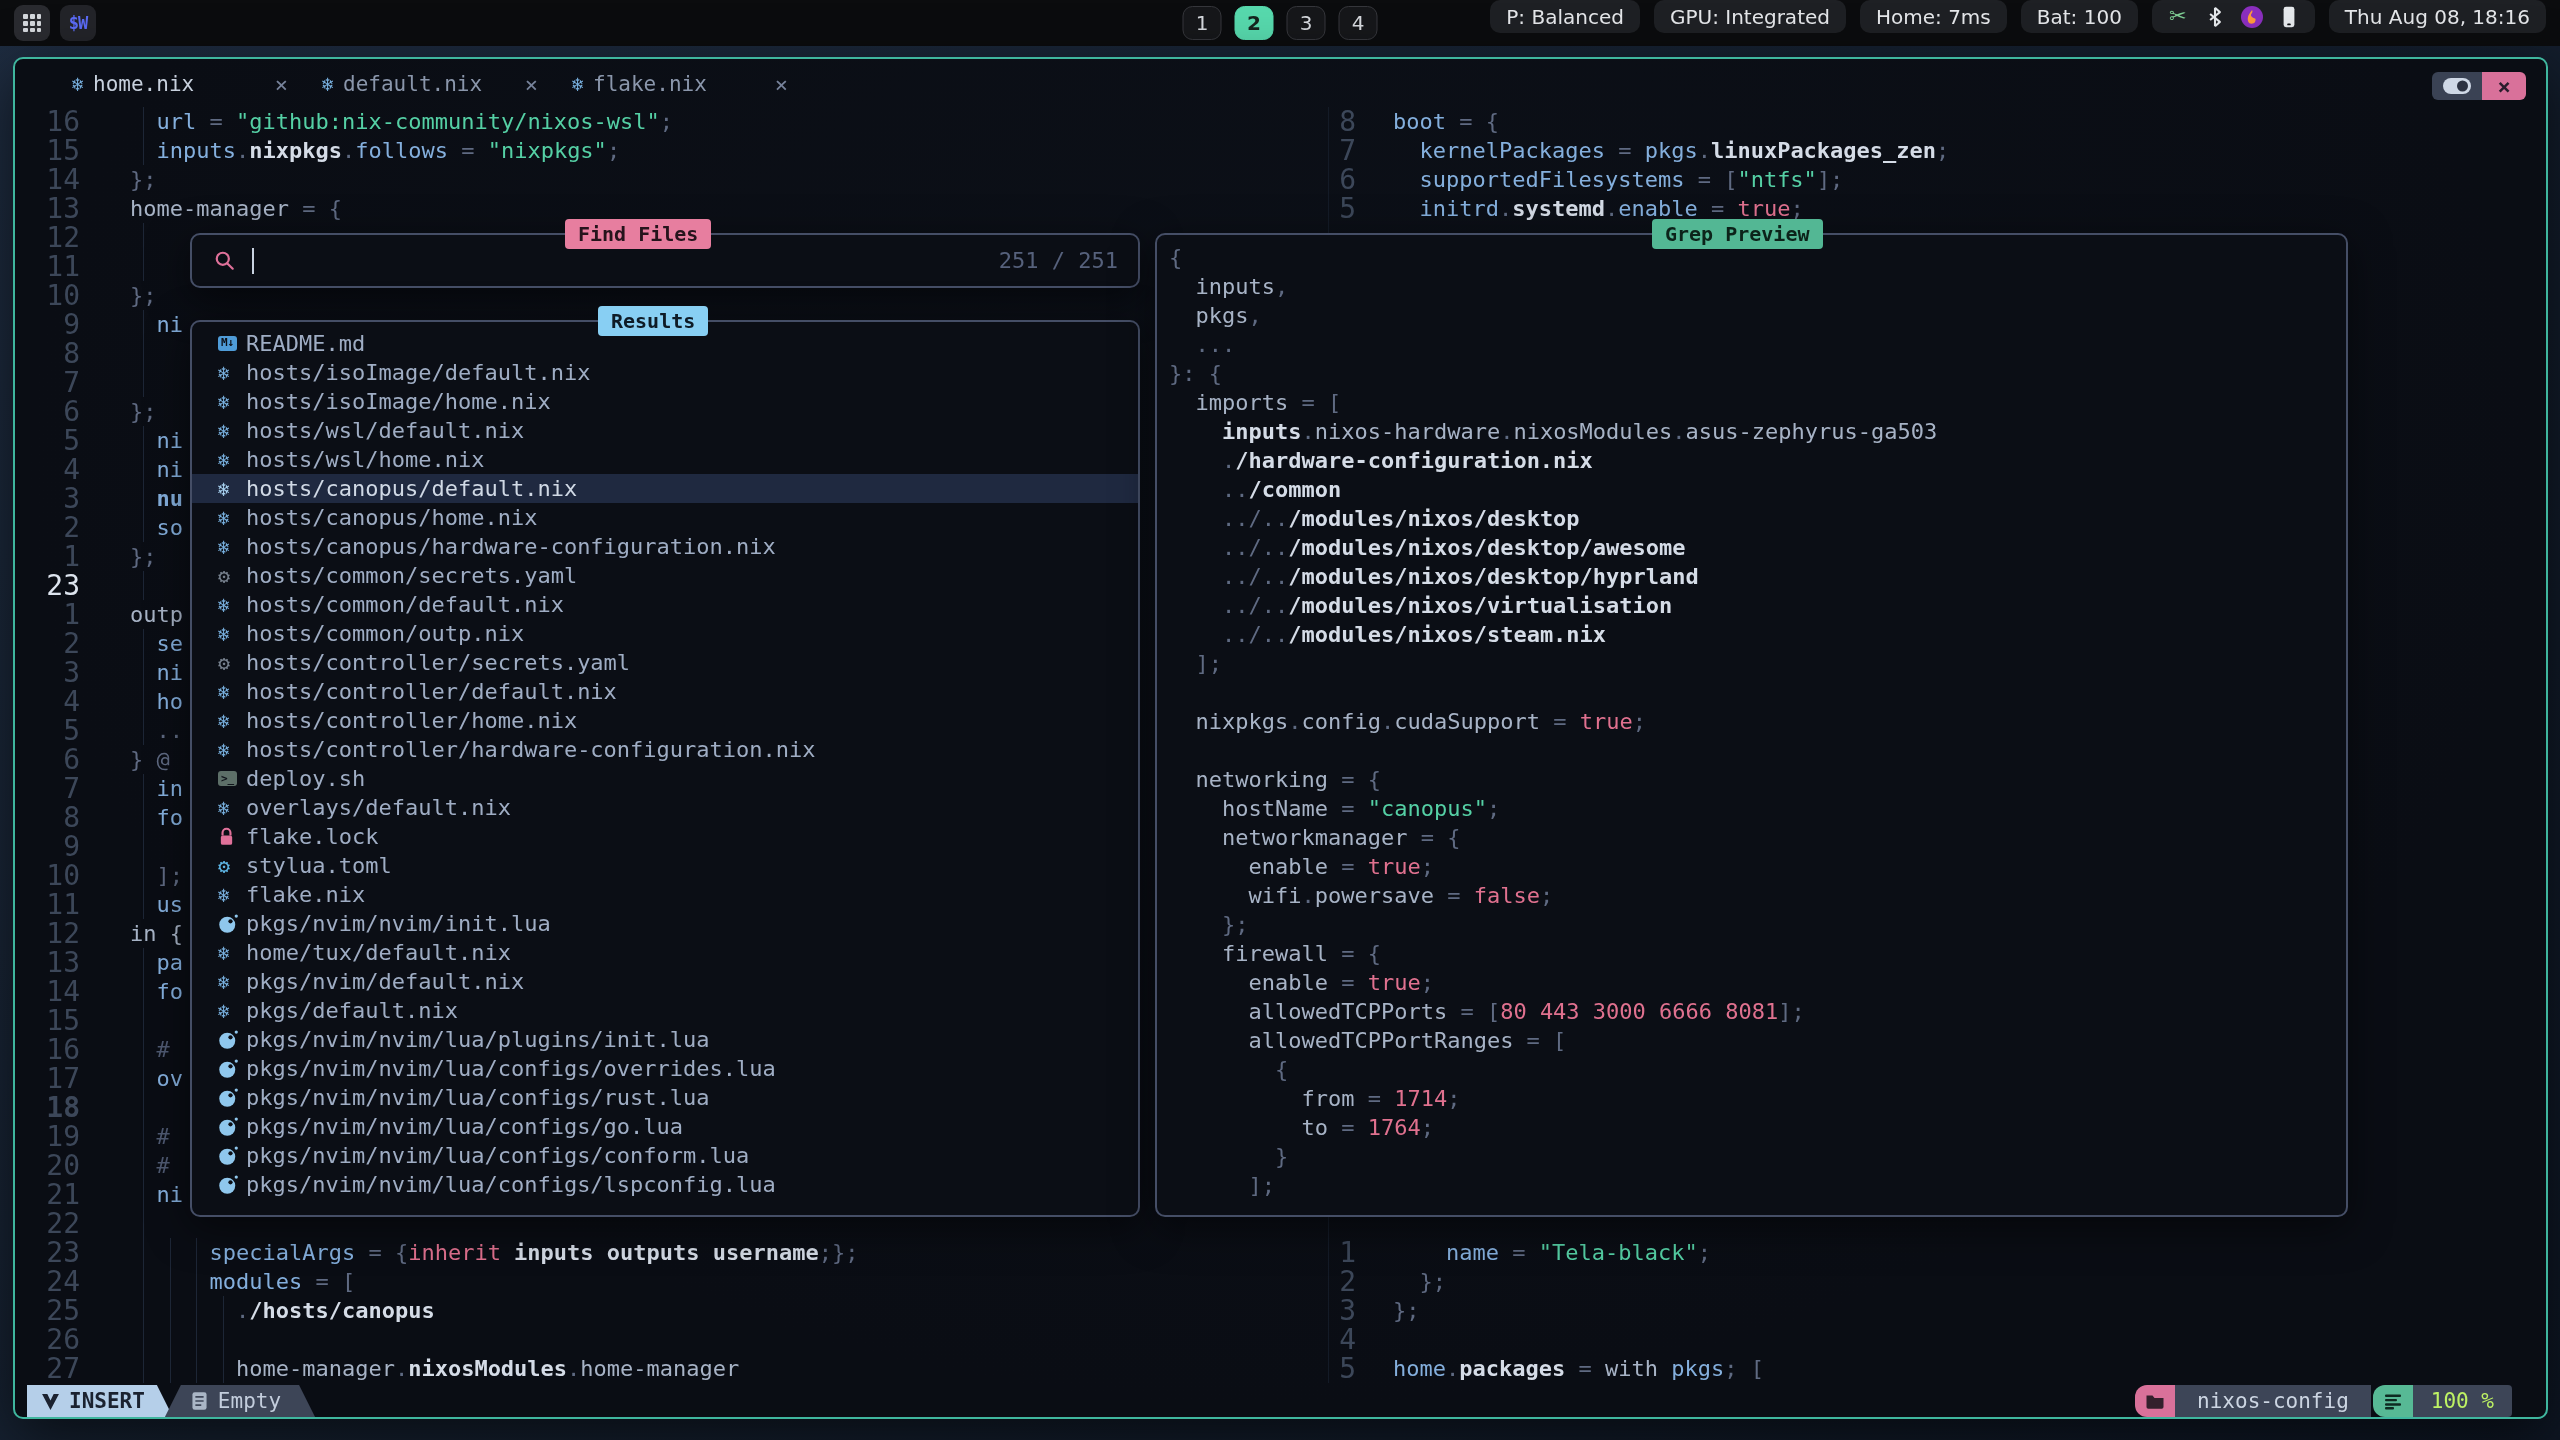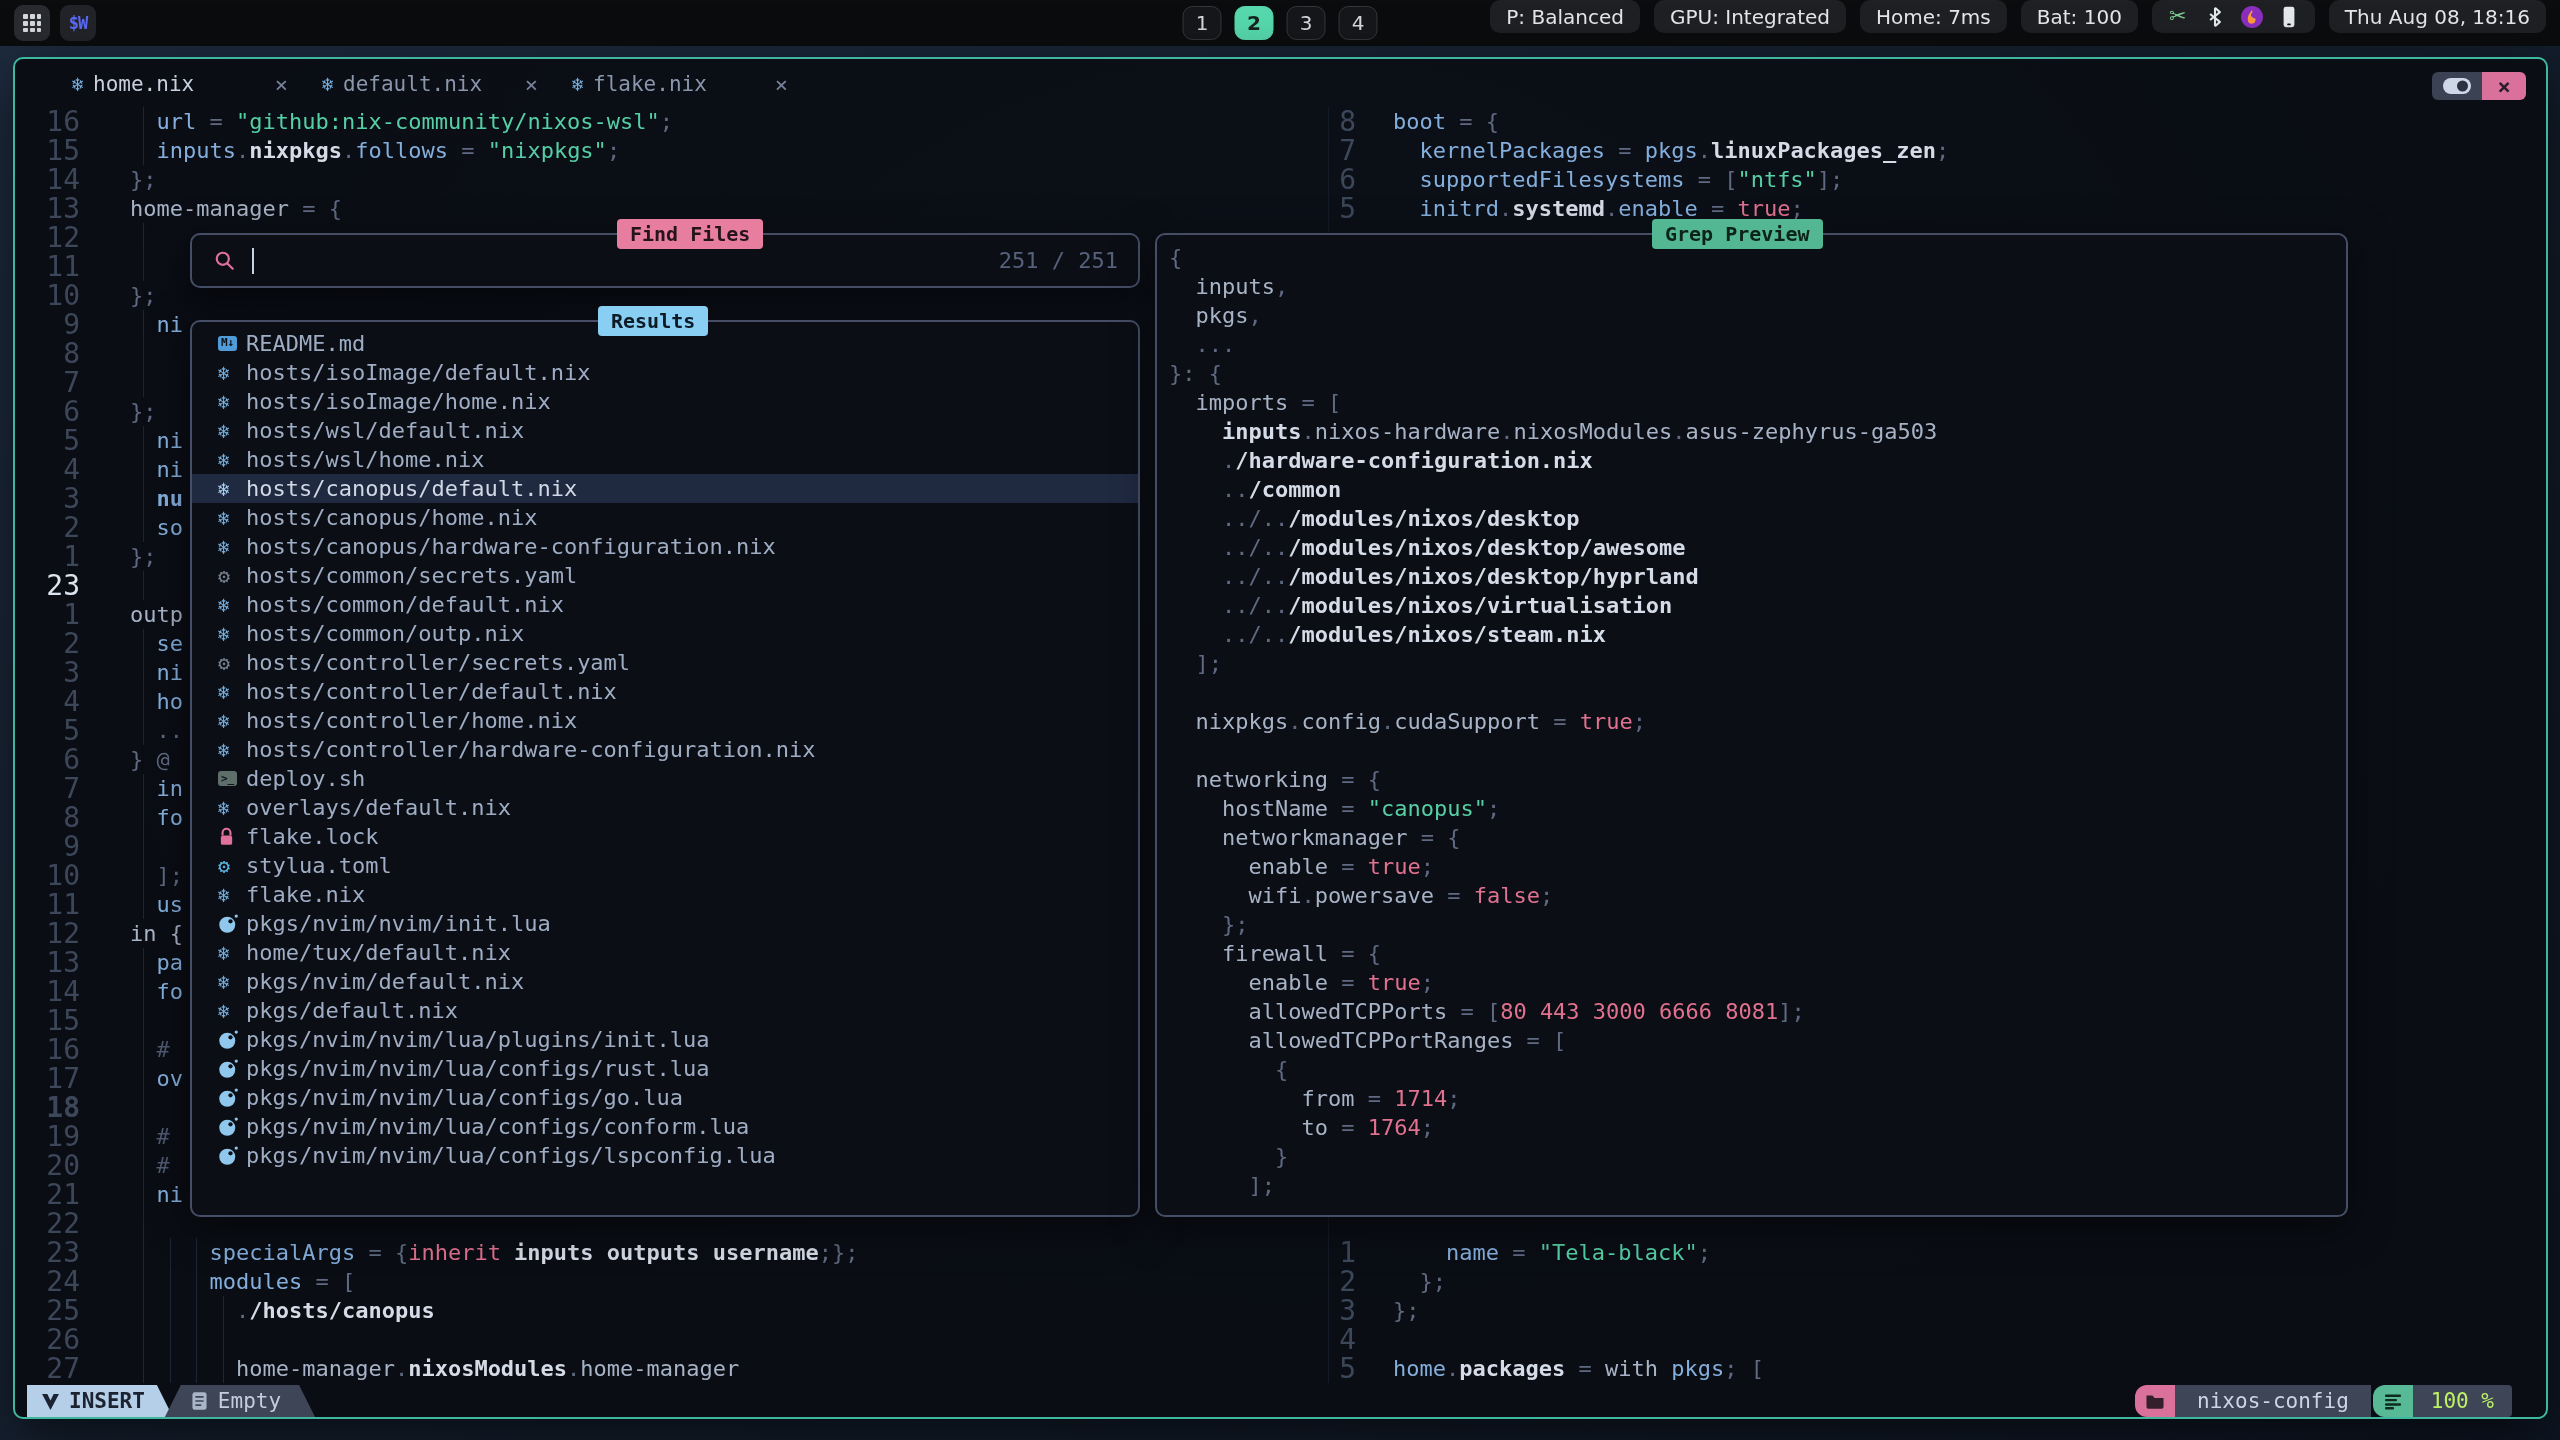--- a/index.html
+++ b/index.html
@@ -257,21 +257,21 @@
       </div>
 
     <div class="fbox" id="search-box" style="left:175px;top:174px;width:950px;height:55px;">
       <svg width="22" height="22" viewBox="0 0 20 20">
           <circle cx="8" cy="8" r="5.5" fill="none" stroke="#e0719a" stroke-width="2"></circle>
           <line x1="12.2" y1="12.2" x2="17" y2="17" stroke="#e0719a" stroke-width="2" stroke-linecap="round"></line>
         </svg>
       <span id="caret"></span>
       <span id="counter">251 / 251</span>
     </div>
-    <div class="flabel" id="find-label" style="left:602px;top:160px;">Find Files</div>
+    <div class="flabel" id="find-label" style="left:550px;top:160px;">Find Files</div>
 
     <div class="fbox" id="results-box" style="left:175px;top:261px;width:950px;height:897px;">
       <div id="results-list">
           <div class="rrow"><span class="ric"><span class="ic mdbox">M↓</span></span><span>README.md</span></div>
           <div class="rrow"><span class="ric"><span class="ic nix">❄</span></span><span>hosts/isoImage/default.nix</span></div>
           <div class="rrow"><span class="ric"><span class="ic nix">❄</span></span><span>hosts/isoImage/home.nix</span></div>
           <div class="rrow"><span class="ric"><span class="ic nix">❄</span></span><span>hosts/wsl/default.nix</span></div>
           <div class="rrow"><span class="ric"><span class="ic nix">❄</span></span><span>hosts/wsl/home.nix</span></div>
           <div class="rrow sel"><span class="ric"><span class="ic nix">❄</span></span><span>hosts/canopus/default.nix</span></div>
           <div class="rrow"><span class="ric"><span class="ic nix">❄</span></span><span>hosts/canopus/home.nix</span></div>
@@ -297,20 +297,25 @@
                 <circle cx="14.6" cy="1.6" r="1.3" fill="#8fc7ed"></circle>
               </svg></span><span>pkgs/nvim/nvim/init.lua</span></div>
           <div class="rrow"><span class="ric"><span class="ic nix">❄</span></span><span>home/tux/default.nix</span></div>
           <div class="rrow"><span class="ric"><span class="ic nix">❄</span></span><span>pkgs/nvim/default.nix</span></div>
           <div class="rrow"><span class="ric"><span class="ic nix">❄</span></span><span>pkgs/default.nix</span></div>
           <div class="rrow"><span class="ric"><svg width="20" height="20" viewBox="0 0 16 16">
                 <circle cx="7.4" cy="8.6" r="6.4" fill="#8fc7ed"></circle>
                 <circle cx="10" cy="5.8" r="1.7" fill="#0c0f16"></circle>
                 <circle cx="14.6" cy="1.6" r="1.3" fill="#8fc7ed"></circle>
               </svg></span><span>pkgs/nvim/nvim/lua/plugins/init.lua</span></div>
+          <div class="rrow"><span class="ric"><svg width="20" height="20" viewBox="0 0 16 16">
+                <circle cx="7.4" cy="8.6" r="6.4" fill="#8fc7ed"></circle>
+                <circle cx="10" cy="5.8" r="1.7" fill="#0c0f16"></circle>
+                <circle cx="14.6" cy="1.6" r="1.3" fill="#8fc7ed"></circle>
+              </svg></span><span>pkgs/nvim/nvim/lua/configs/overrides.lua</span></div>
           <div class="rrow"><span class="ric"><svg width="20" height="20" viewBox="0 0 16 16">
                 <circle cx="7.4" cy="8.6" r="6.4" fill="#8fc7ed"></circle>
                 <circle cx="10" cy="5.8" r="1.7" fill="#0c0f16"></circle>
                 <circle cx="14.6" cy="1.6" r="1.3" fill="#8fc7ed"></circle>
               </svg></span><span>pkgs/nvim/nvim/lua/configs/rust.lua</span></div>
           <div class="rrow"><span class="ric"><svg width="20" height="20" viewBox="0 0 16 16">
                 <circle cx="7.4" cy="8.6" r="6.4" fill="#8fc7ed"></circle>
                 <circle cx="10" cy="5.8" r="1.7" fill="#0c0f16"></circle>
                 <circle cx="14.6" cy="1.6" r="1.3" fill="#8fc7ed"></circle>
               </svg></span><span>pkgs/nvim/nvim/lua/configs/go.lua</span></div>

